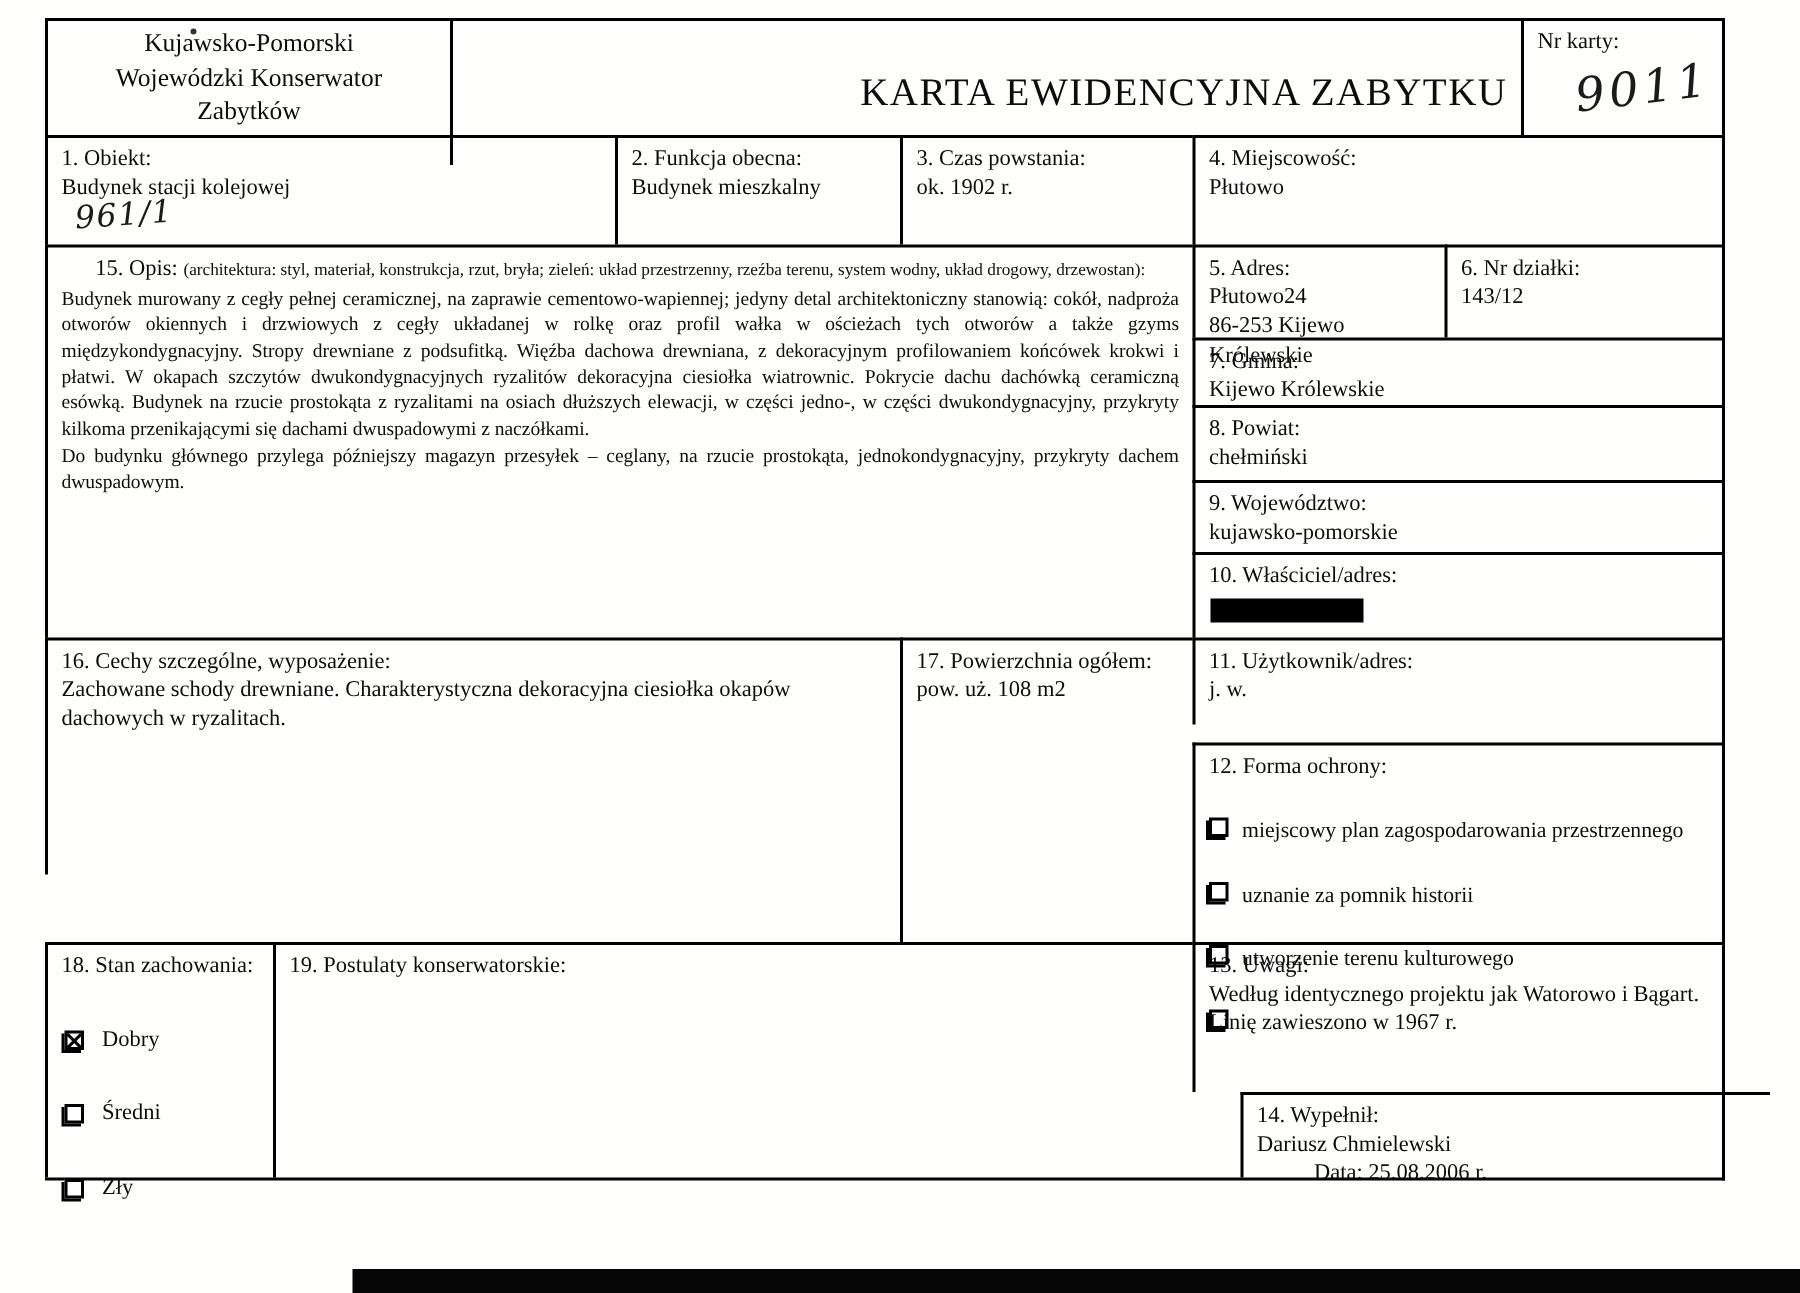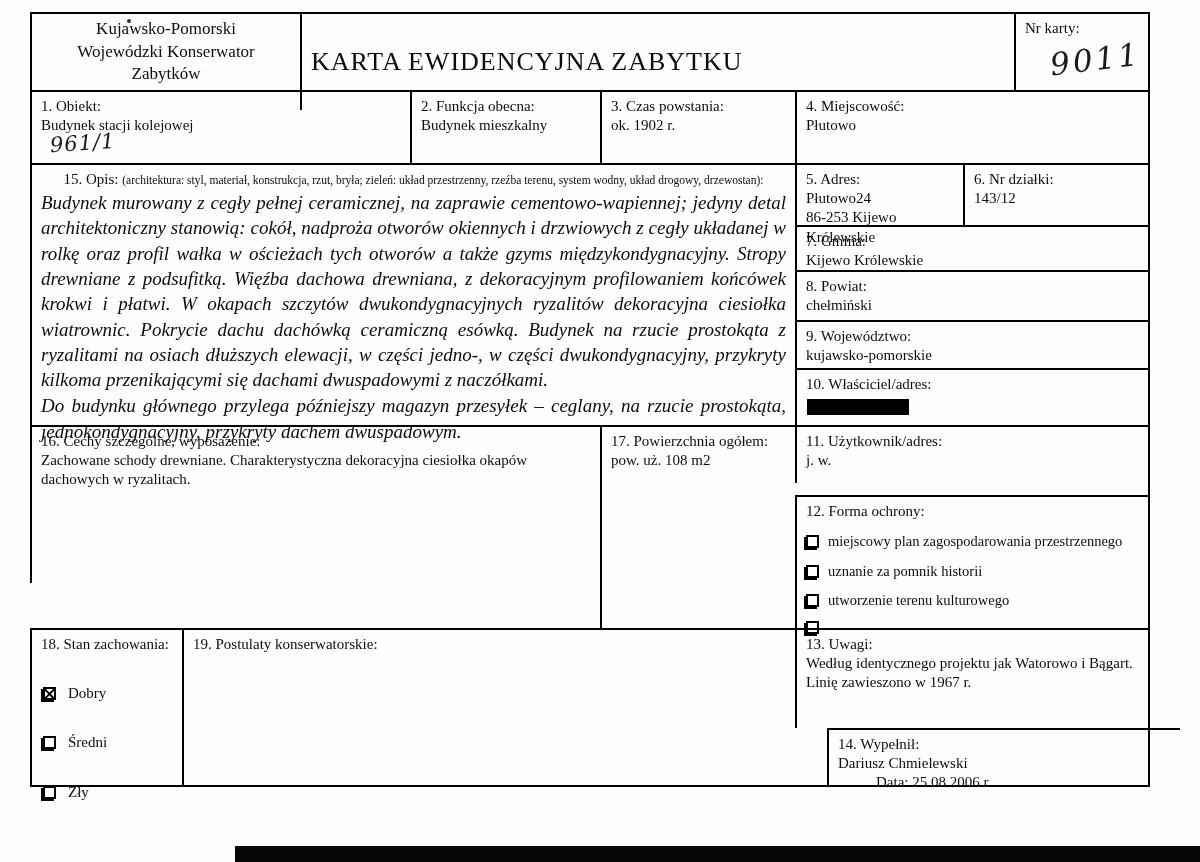--- a/index.html
+++ b/index.html
@@ -21,35 +21,35 @@
     padding:5px 9px;
     font-size:15px; line-height:1.28;
     background:transparent;
   }
   .lbl { font-size:15px; }
   .val { font-size:15px; }
 
   
   .c-office  { left:0;   top:0; width:270px; height:78px; display:flex; align-items:center; justify-content:center; }
   .office { text-align:center; font-size:17px; line-height:1.35; }
-  .c-title   { left:270px; top:0; width:714px; height:98px; display:flex; align-items:center; justify-content:flex-start; }
+  .c-title   { left:270px; top:0; width:714px; height:98px; display:flex; align-items:center; justify-content:flex-end; }
   .title { font-size:26px; letter-spacing:1px; }
   .c-nrkarty { left:984px; top:0; width:134px; height:78px; }
 
   
   .c-f1 { left:0;     top:78px; width:380px; height:73px; }
   .c-f2 { left:380px; top:78px; width:190px; height:73px; }
   .c-f3 { left:570px; top:78px; width:195px; height:73px; }
   .c-f4 { left:765px; top:78px; width:353px; height:73px; }
 
   
   .c-f15 { left:0; top:151px; width:765px; height:262px; }
   .desc-head { font-size:15px;text-align:center; }
   .desc-head .small { font-size:11.5px; }
-  .desc { text-align:justify; font-size:19px; line-height:1.33; margin-top:1px;font-style:italic; }
+  .desc { text-align:justify; font-size:13px; line-height:1.33; margin-top:1px; }
 
   
   .c-f5  { left:765px; top:151px; width:168px; height:62px; font-size:14px; }
   .c-f6  { left:933px; top:151px; width:185px; height:62px; }
   .c-f7  { left:765px; top:213px; width:353px; height:45px; }
   .c-f8  { left:765px; top:258px; width:353px; height:50px; }
   .c-f9  { left:765px; top:308px; width:353px; height:48px; }
   .c-f10 { left:765px; top:356px; width:353px; height:57px; }
 
   
@@ -70,21 +70,21 @@
     border:2px solid #000; background:#fff;
     box-shadow:-2px 2px 0 #000;
     position:relative;
   }
   .cb.checked::before, .cb.checked::after {
     content:""; position:absolute; left:-2px; top:3.5px; width:13px; height:2px; background:#000;
   }
   .cb.checked::before { transform:rotate(45deg); }
   .cb.checked::after  { transform:rotate(-45deg); }
 
-  .cbrow { display:flex; align-items:center; gap:9px; margin-top:11px; }
+  .cbrow { display:flex; align-items:flex-start; gap:9px; margin-top:24px; }
   .cbrow .cbl { font-size:14.5px; }
   .stanrow { display:flex; align-items:center; gap:12px; margin-top:30px; margin-left:2px; }
   .stanrow .cbl { font-size:15px; }
 
   
   .hand {
     font-family:"DejaVu Serif","Liberation Serif",serif;
     font-style:italic; color:#1a1a1a;
   }
   .hand-nr {

